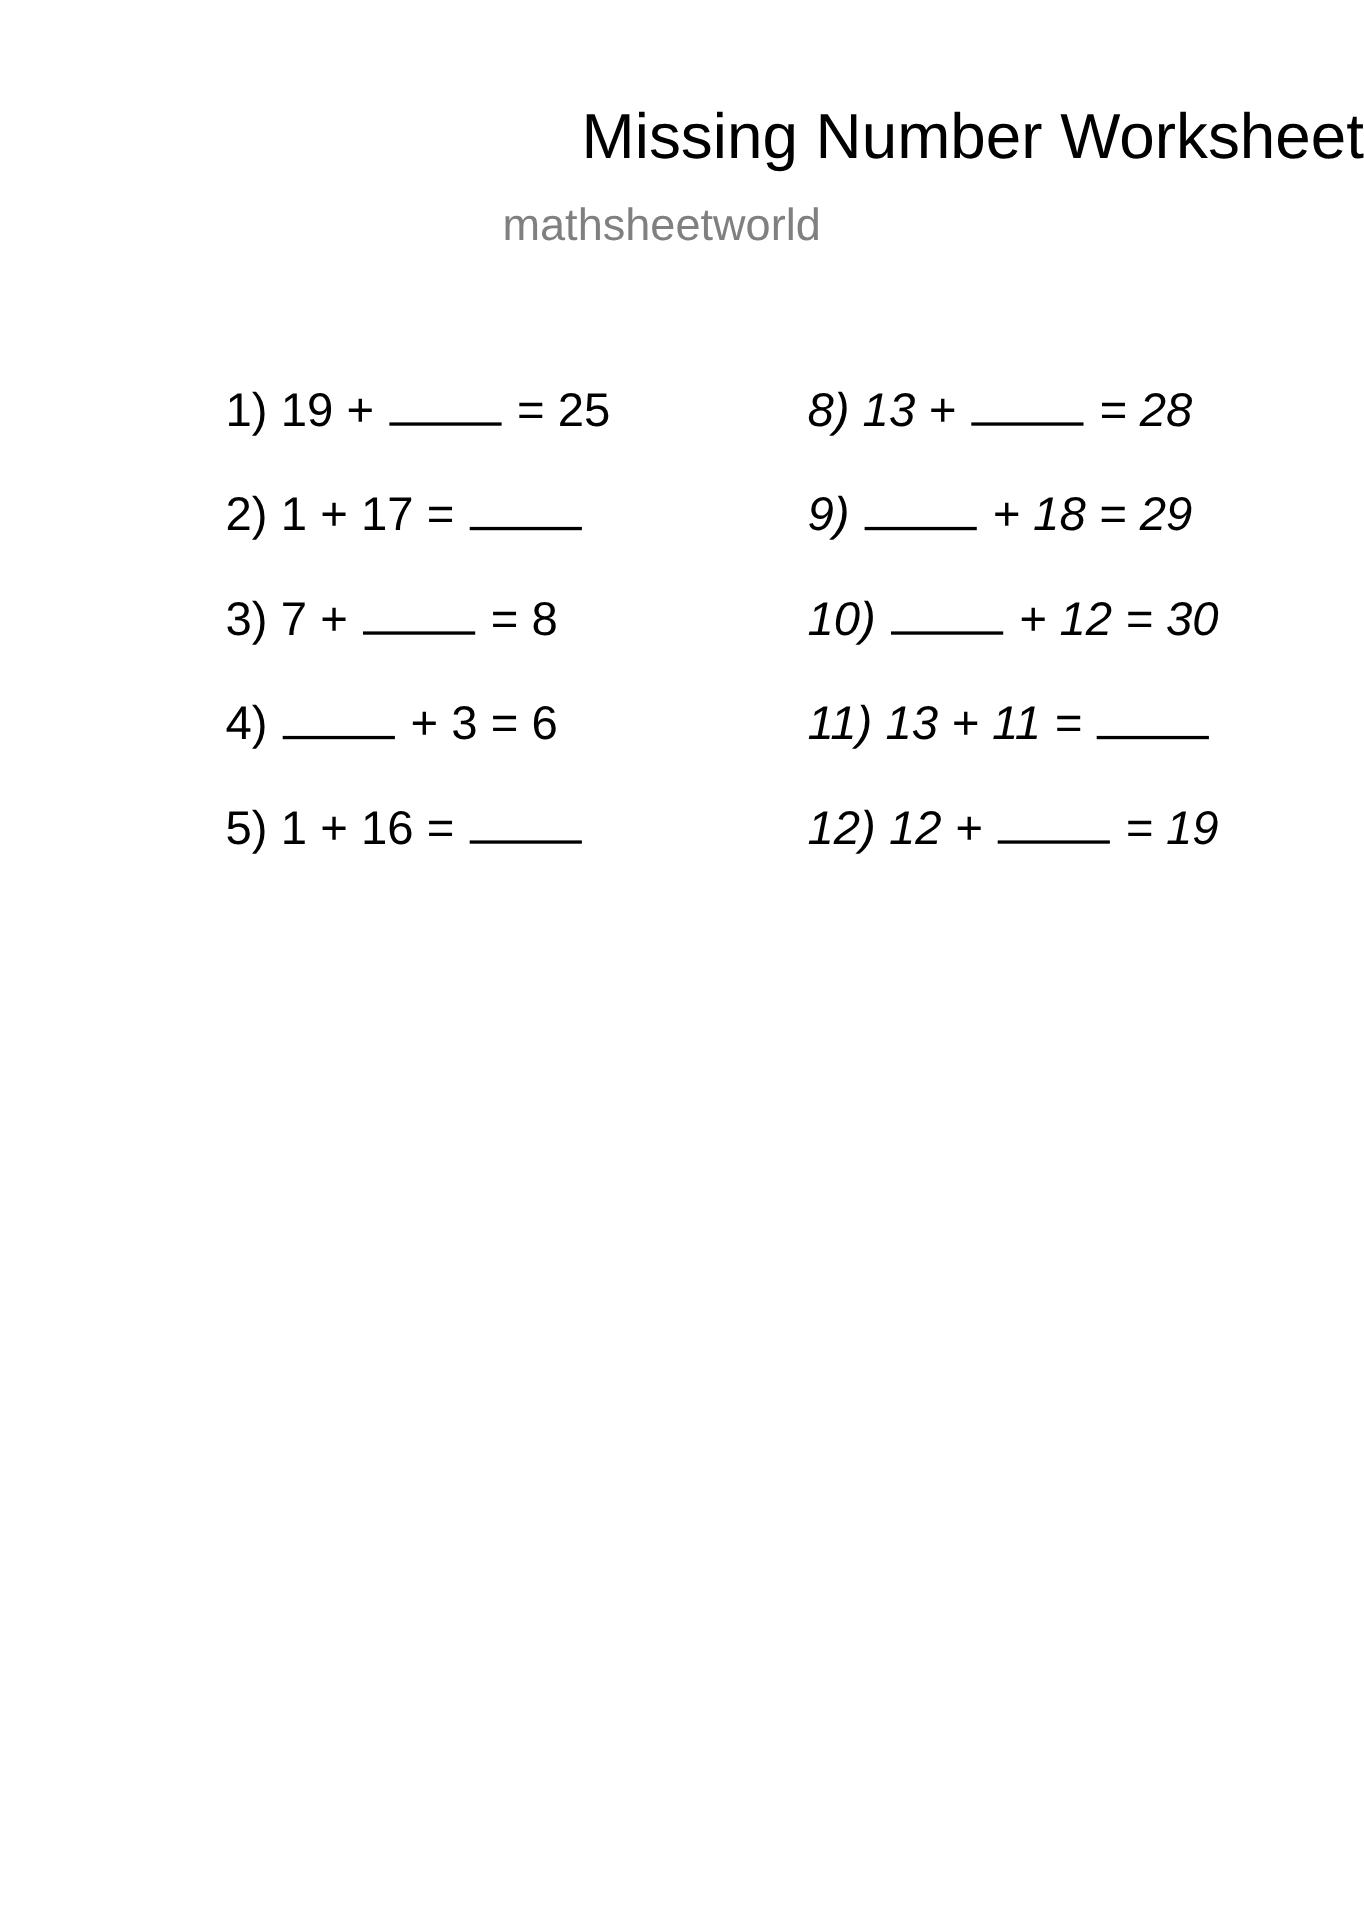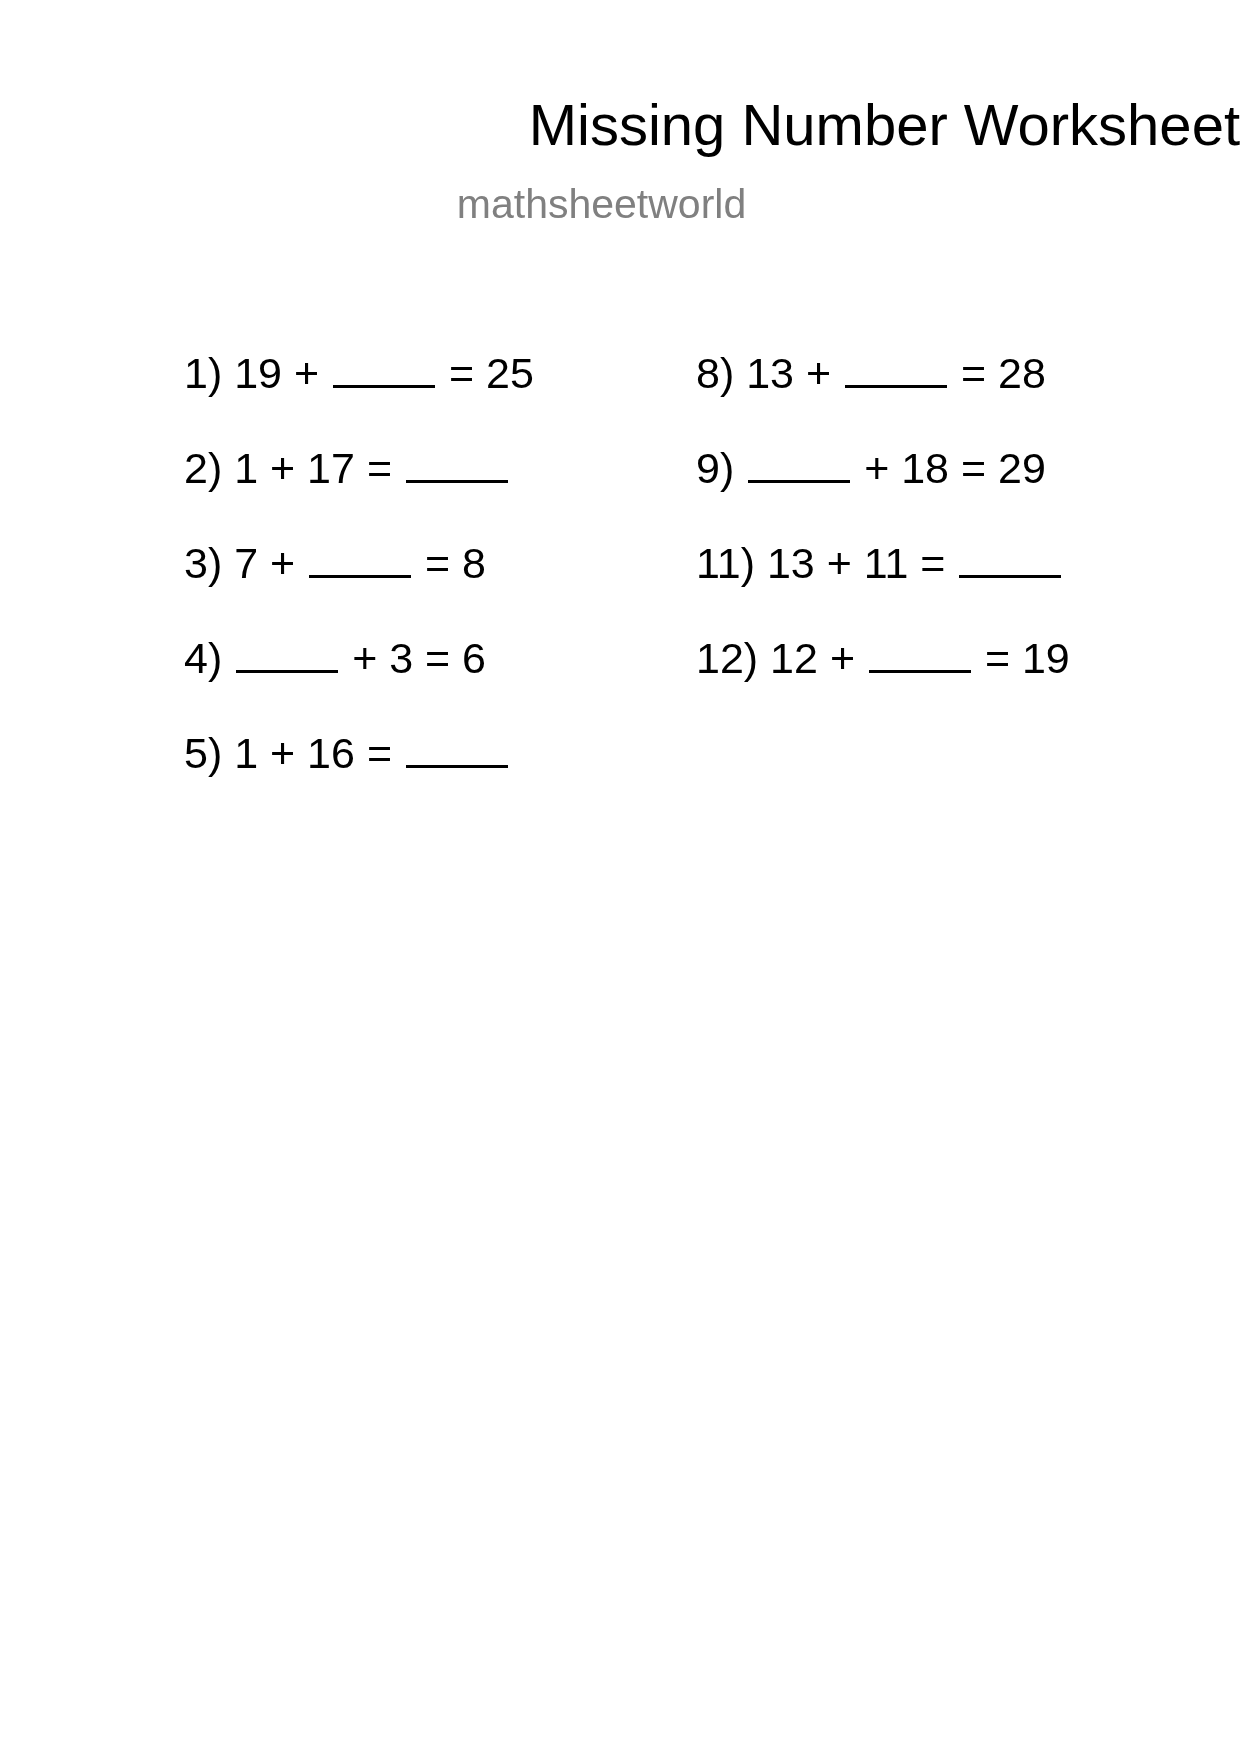--- a/index.html
+++ b/index.html
@@ -11,22 +11,22 @@
     position: absolute; left: 0; width: 1240px; top: 96px;
     text-align: right; font-size: 58px; line-height: 1; padding-left: 100px; box-sizing: border-box;
   }
   .title span { display: inline-block; }
   .subtitle {
     position: absolute; left: 0; width: 1108px; top: 184px;
     text-align: center; font-size: 41px; color: #808080; line-height: 1;
     padding-left: 95px; box-sizing: border-box;
   }
   .col { position: absolute; top: 352px; }
-  .col.left { left: 184px; }
-  .col.right { left: 696px; }
+  .col.left { left: 205px; }
+  .col.right { left: 734px; font-style: italic; }
   .problem {
     height: 95px; font-size: 43px; line-height: 1; white-space: pre; position: relative;
   }
   .blank {
     display: inline-block; width: 102px; border-bottom: 3px solid #000;
     height: 32px; vertical-align: baseline; margin: 0 2px;
   }
 </style>
 </head>
 <body>
@@ -40,16 +40,17 @@
   <div class="col left" id="col-left">
       <div class="problem"><span>1) </span><span>19 + </span><span class="blank"></span><span> = 25</span></div>
       <div class="problem"><span>2) </span><span>1 + 17 = </span><span class="blank"></span></div>
       <div class="problem"><span>3) </span><span>7 + </span><span class="blank"></span><span> = 8</span></div>
       <div class="problem"><span>4) </span><span class="blank"></span><span> + 3 = 6</span></div>
       <div class="problem"><span>5) </span><span>1 + 16 = </span><span class="blank"></span></div>
     </div>
   <div class="col right" id="col-right">
       <div class="problem"><span>8) </span><span>13 + </span><span class="blank"></span><span> = 28</span></div>
       <div class="problem"><span>9) </span><span class="blank"></span><span> + 18 = 29</span></div>
+      <div class="problem"><span>10) </span><span class="blank"></span><span> + 12 = 30</span></div>
       <div class="problem"><span>11) </span><span>13 + 11 = </span><span class="blank"></span></div>
       <div class="problem"><span>12) </span><span>12 + </span><span class="blank"></span><span> = 19</span></div>
     </div>
 </div>
 
 </body></html>

